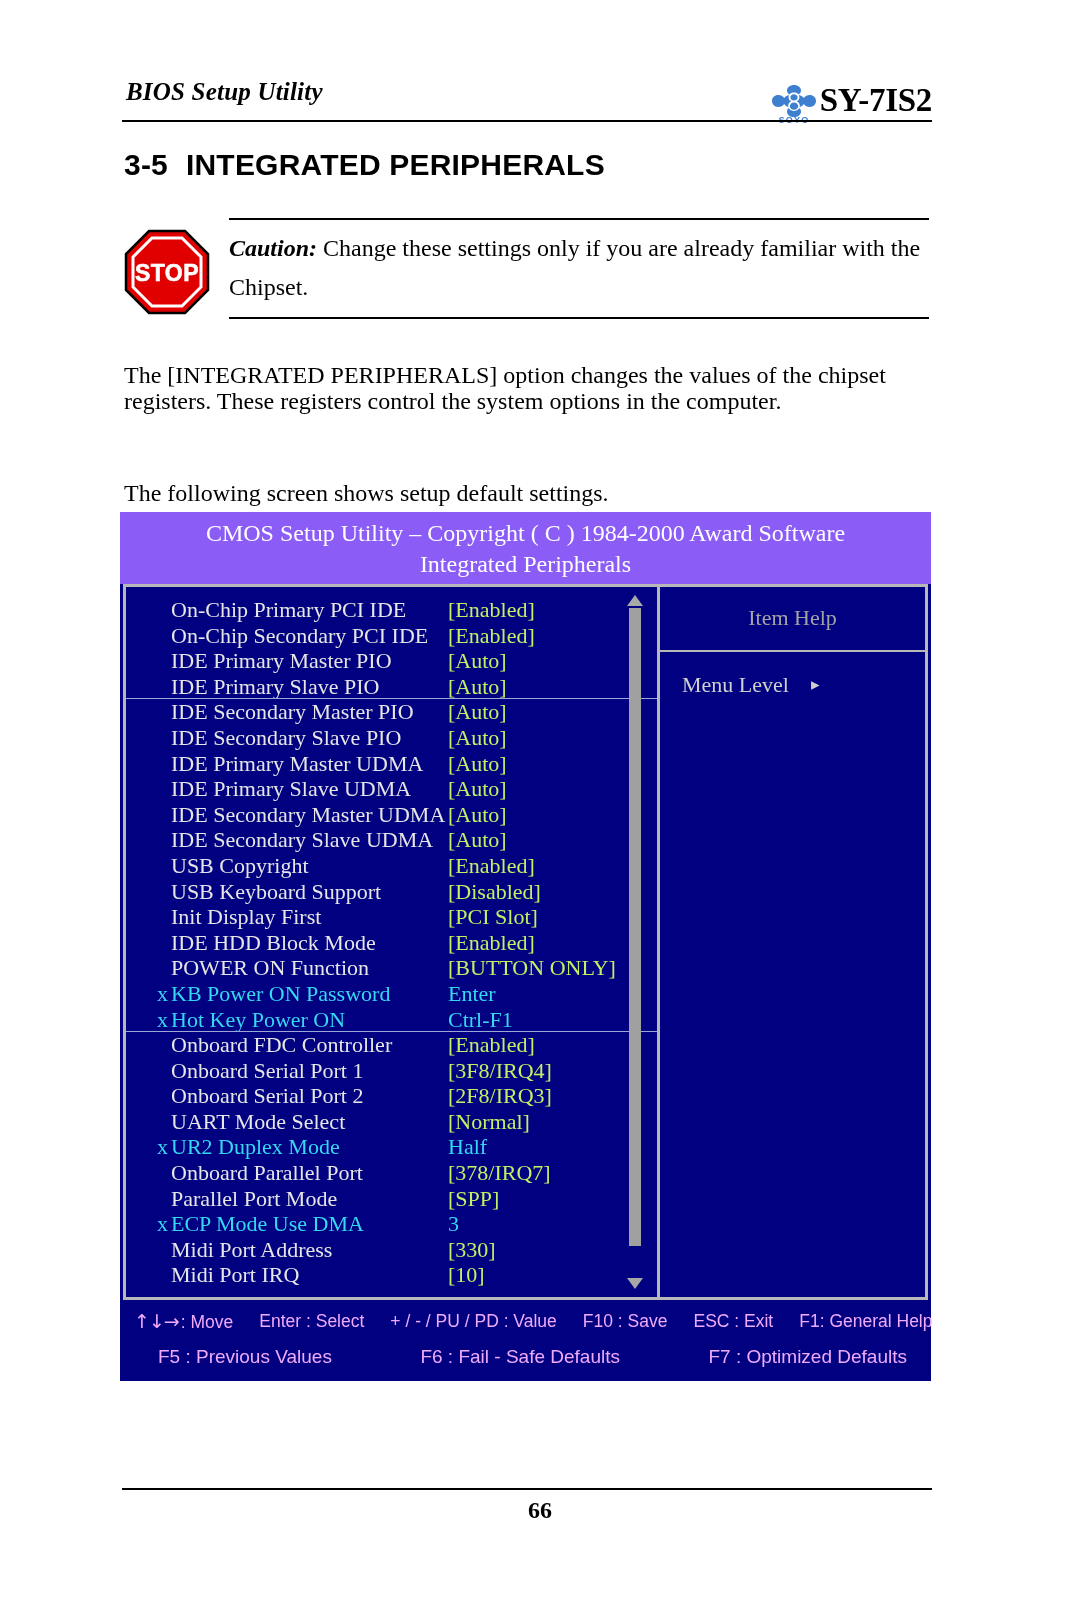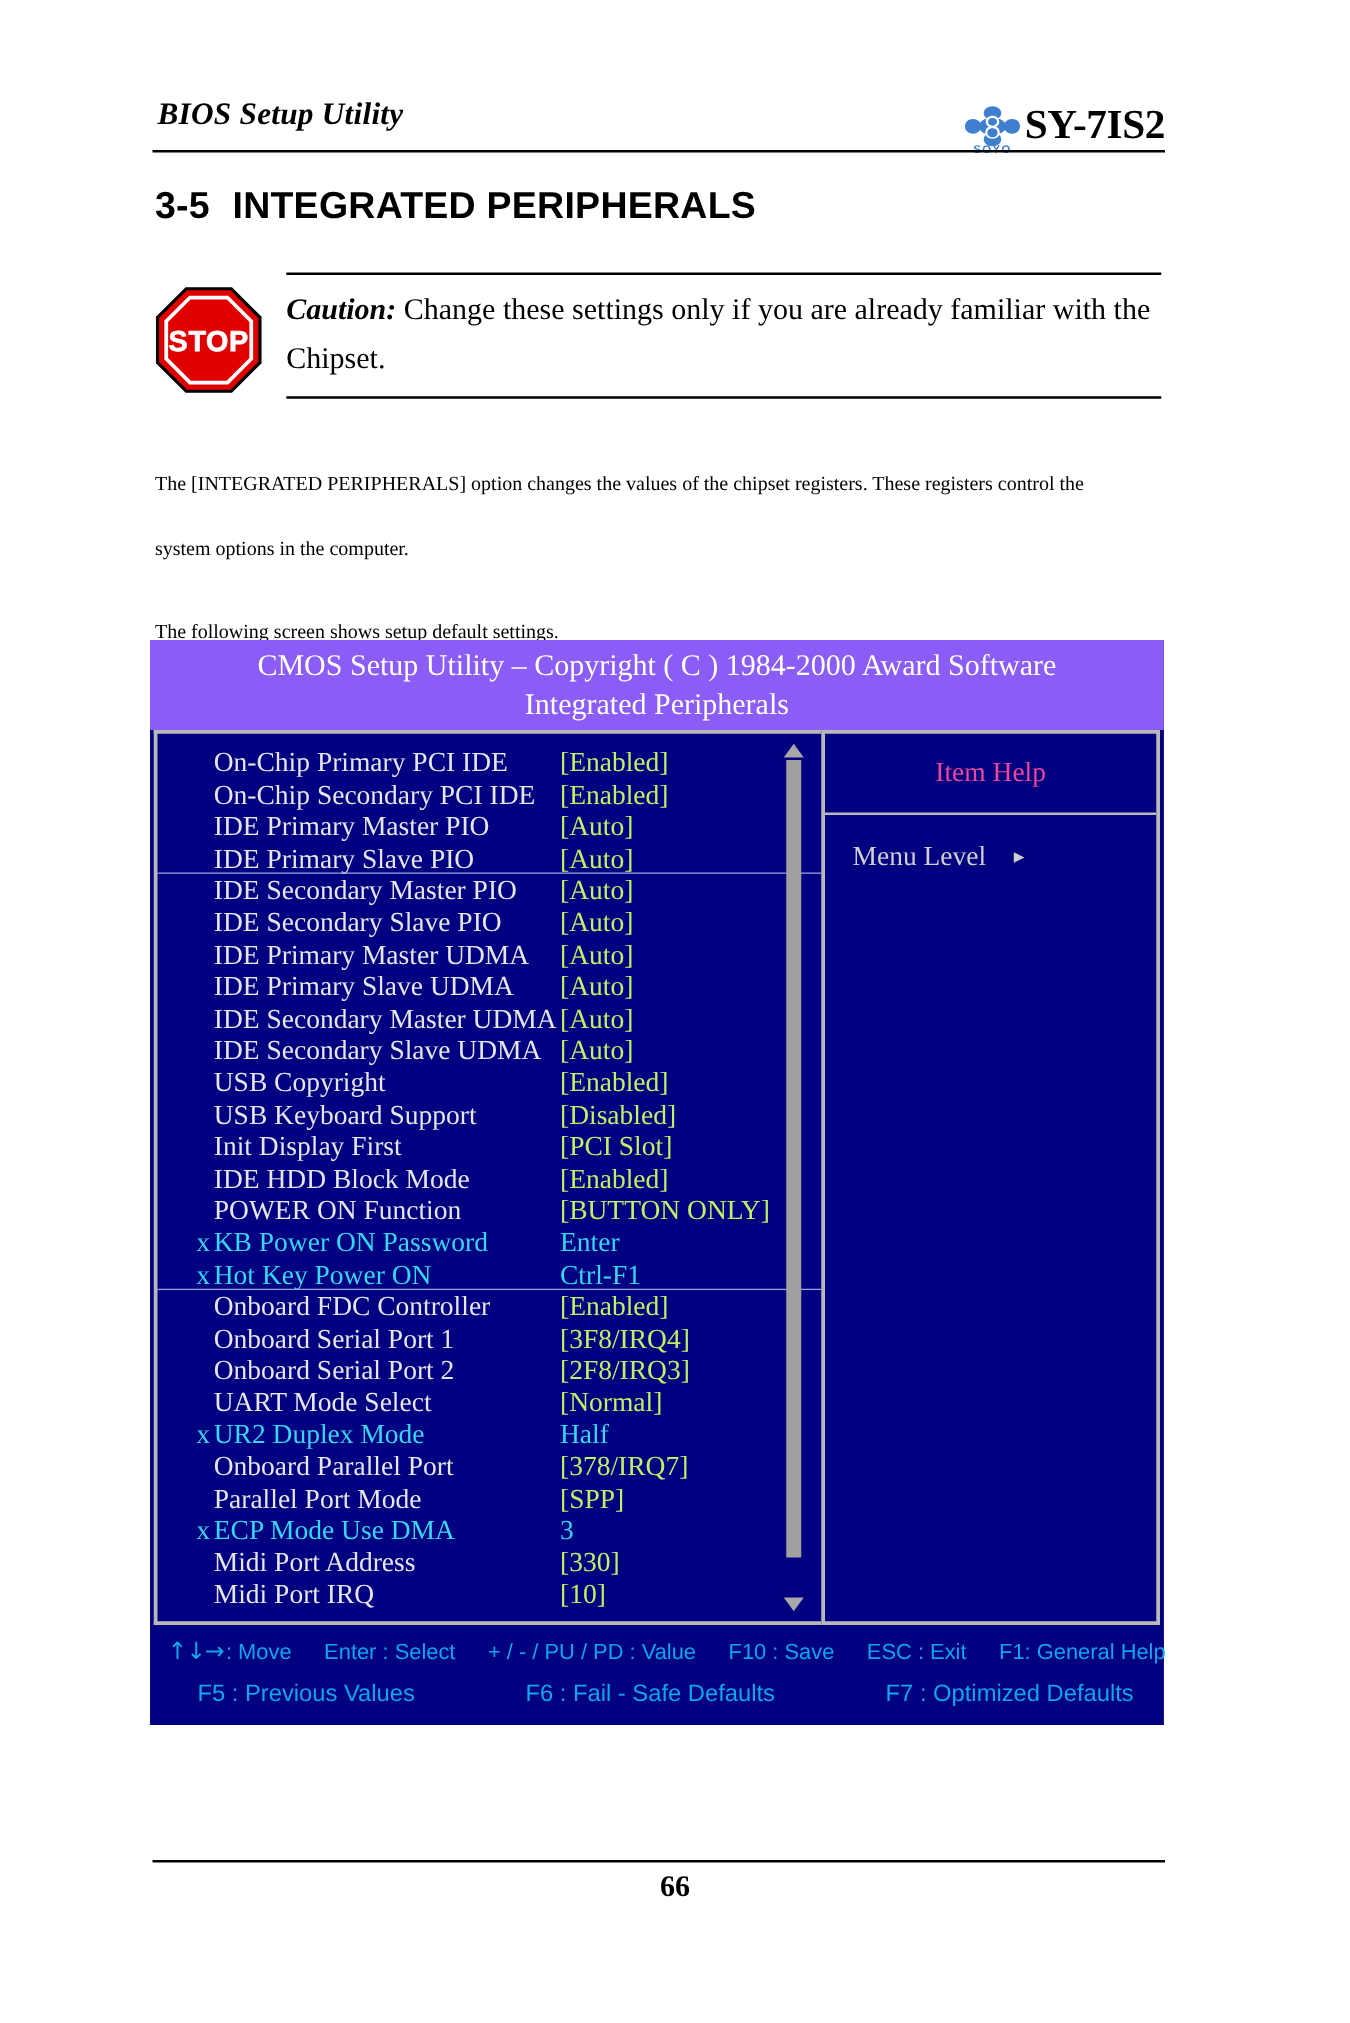--- a/index.html
+++ b/index.html
@@ -105,22 +105,22 @@
   .caution-body .lead {
     font-style: italic;
     font-weight: bold;
   }
 
   
   .para {
     position: absolute;
     left: 124px;
     width: 790px;
-    font-size: 16px;
-    line-height: 52px;
+    font-size: 24px;
+    line-height: 26px;
   }
   .para-1 { top: 362px; }
   .para-2 { top: 480px; }
 
   
   .bios {
     position: absolute;
     left: 120px;
     top: 512px;
     width: 811px;
@@ -235,21 +235,21 @@
   .help-panel {
     position: relative;
     width: 271px;
     background: #000080;
     border: 3px solid #b8b8b8;
     border-left: 3px solid #b8b8b8;
     box-sizing: border-box;
   }
   .help-title {
     text-align: center;
-    color: #ec4899;
+    color: #a3a3a3;
     font-size: 22px;
     padding: 18px 0 19px 0;
     border-bottom: 2px solid #b8b8b8;
   }
   .help-body {
     padding: 20px 0 0 22px;
   }
   .menu-level {
     color: #cfcfcf;
     font-size: 22px;
@@ -259,21 +259,21 @@
     display: inline-block;
     margin-left: 22px;
     font-size: 17px;
     vertical-align: 2px;
   }
 
   
   .bios-footer {
     background: #000080;
     font-family: "Liberation Sans", sans-serif;
-    color: #0ea5e9;
+    color: #f0abfc;
   }
   .fbar1 {
     display: flex;
     align-items: center;
     font-size: 17.5px;
     padding: 10px 14px 9px 14px;
     white-space: nowrap;
   }
   .fbar1 .k { margin-right: 26px; }
   .fbar1 .k:last-child { margin-right: 0; }

